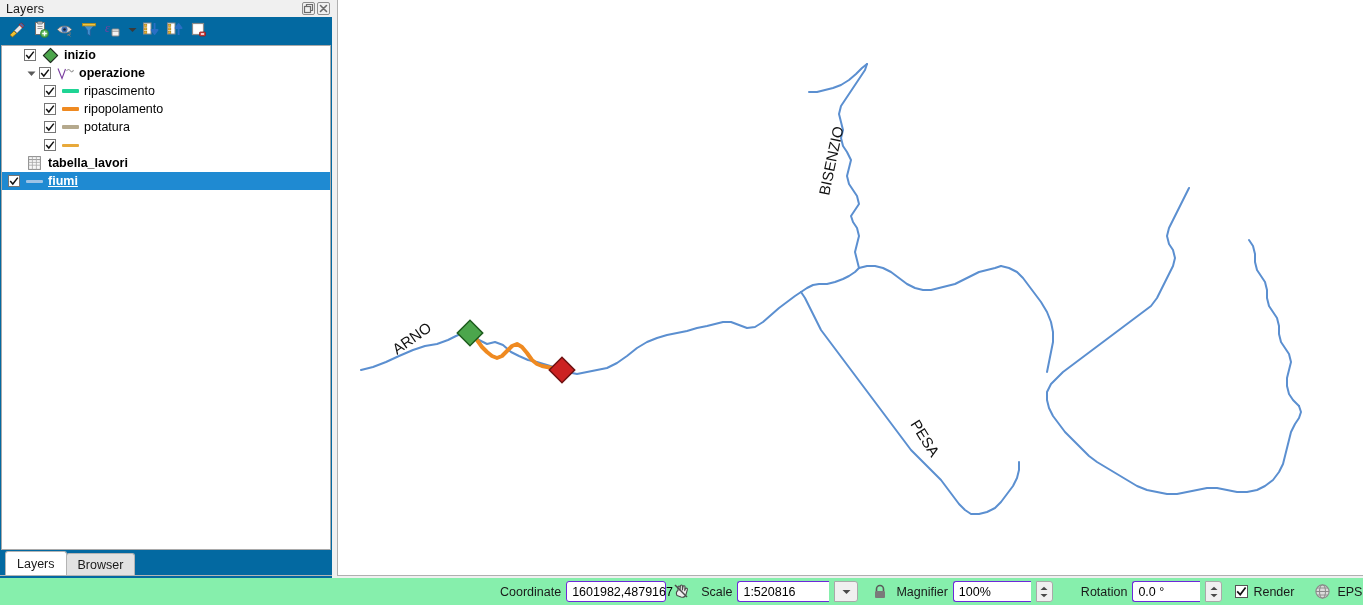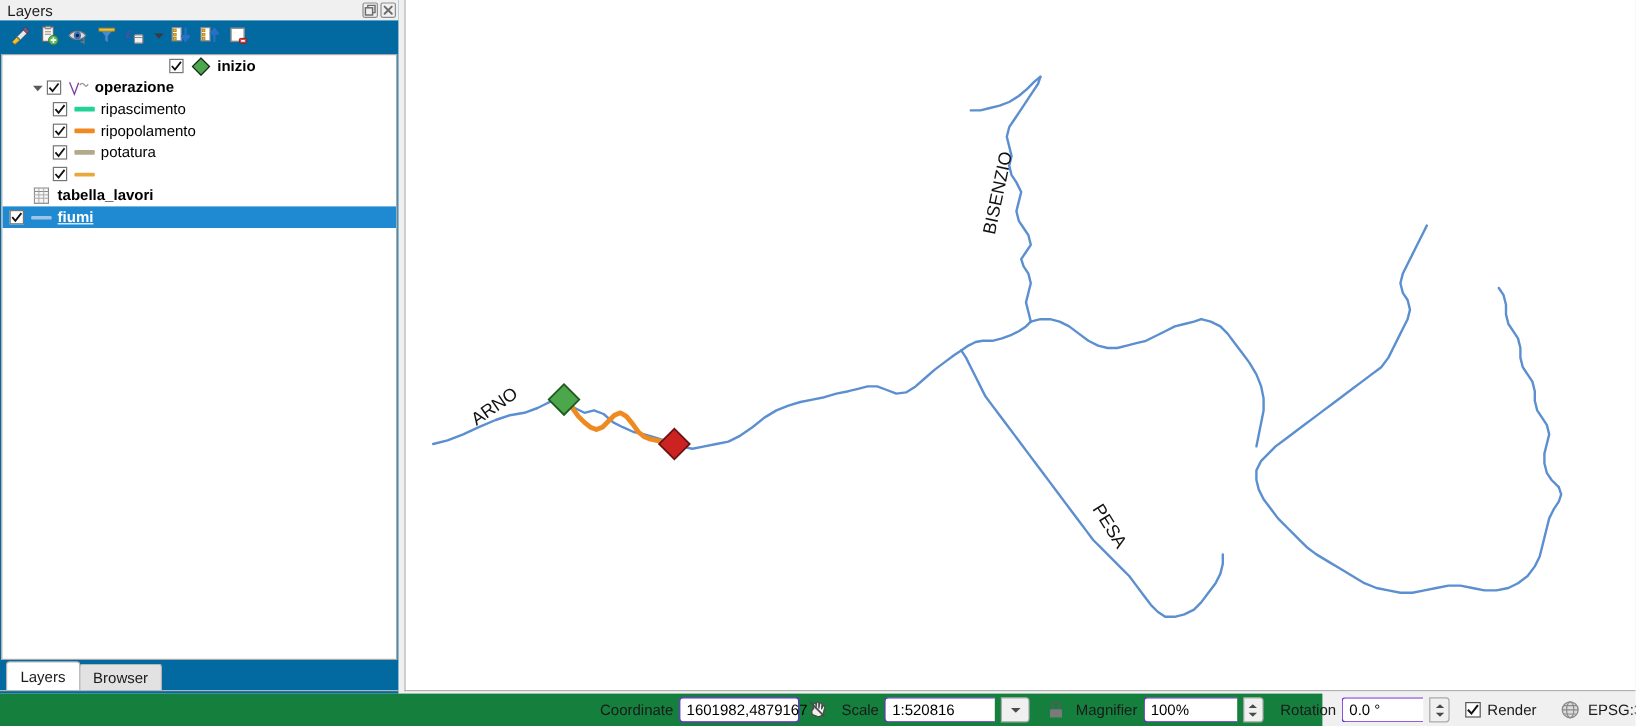--- a/index.html
+++ b/index.html
@@ -86,21 +86,21 @@
   }
   .tree-row {
     height: 18px;
     display: flex;
     align-items: center;
     padding-left: 6px;
     box-sizing: border-box;
     white-space: nowrap;
   }
   .tree-row.selected { background: #1f8ad2; text-align: right; }
-  .indent-0 { padding-left: 22px; justify-content: center; }
+  .indent-0 { padding-left: 22px; }
   .indent-expander { padding-left: 21px; }
   .indent-1 { padding-left: 42px; }
 
   .expander {
     width: 16px; height: 16px;
     display: inline-flex;
     align-items: center;
     justify-content: center;
     flex: 0 0 16px;
   }
@@ -224,23 +224,23 @@
     box-sizing: border-box;
     overflow: hidden;
   }
   #map-svg { display: block; }
 
   
   #status-bar {
     position: absolute;
     left: 0;
     top: 578px;
-    width: 1102px;
+    width: 1363px;
     height: 27px;
-    background: #15803d;
+    background: #86efac;
     display: flex;
     align-items: center;
   }
   #status-right {
     position: absolute;
     left: 500px;
     top: 0;
     height: 27px;
     display: flex;
     align-items: center;
@@ -621,21 +621,21 @@
       <span class="spinner">
         <svg width="8" height="5" viewBox="0 0 8 5">
             <path d="M0.5 4 L4 0.8 L7.5 4 Z" fill="#4a4a4a"></path>
           </svg>
         <svg width="8" height="5" viewBox="0 0 8 5">
             <path d="M0.5 1 L4 4.2 L7.5 1 Z" fill="#4a4a4a"></path>
           </svg>
       </span>
     </div>
 
-    <div class="sb-group" style="margin-left:8px">
+    <div class="sb-group" style="margin-left:22px">
       <span class="sb-label">Rotation</span>
       <span class="sb-input" id="rotation-input">0.0 °</span>
       <span class="spinner">
         <svg width="8" height="5" viewBox="0 0 8 5">
             <path d="M0.5 4 L4 0.8 L7.5 4 Z" fill="#4a4a4a"></path>
           </svg>
         <svg width="8" height="5" viewBox="0 0 8 5">
             <path d="M0.5 1 L4 4.2 L7.5 1 Z" fill="#4a4a4a"></path>
           </svg>
       </span>

